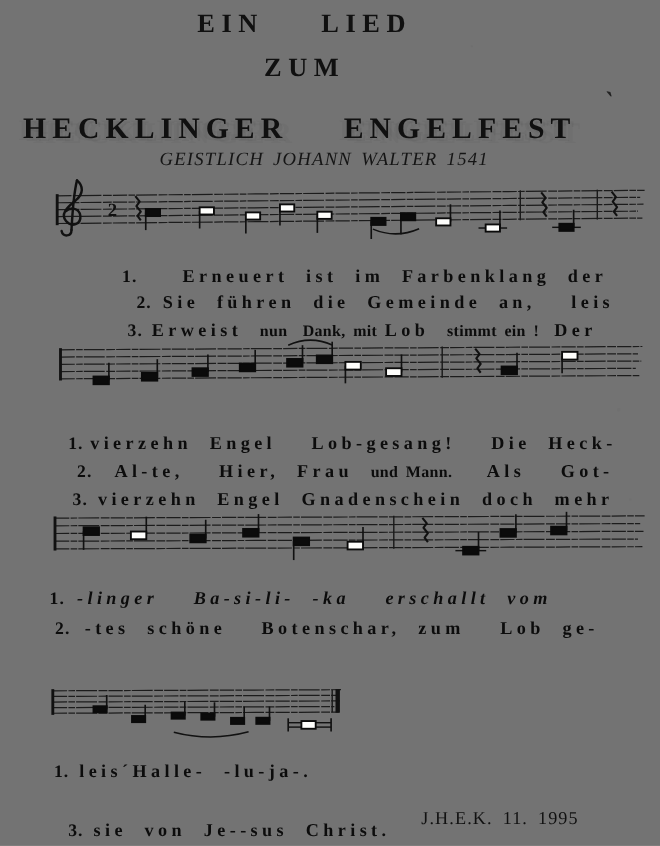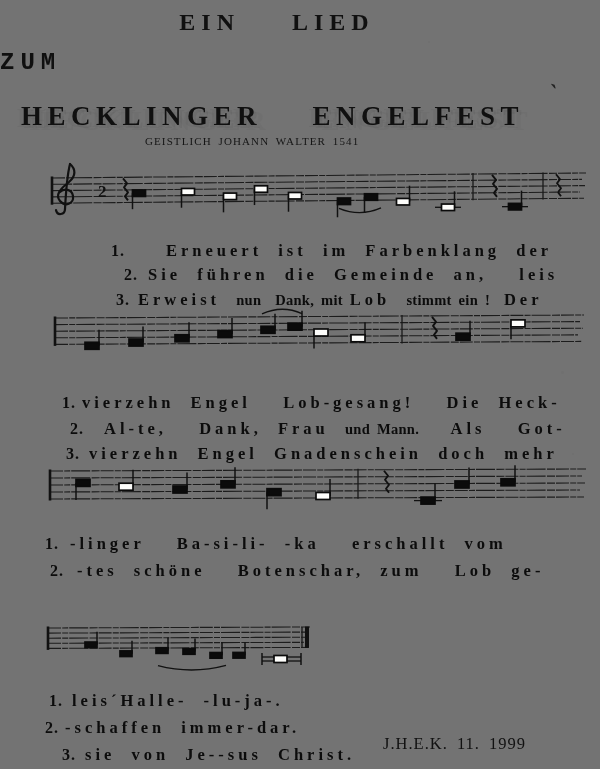--- a/index.html
+++ b/index.html
@@ -3,25 +3,25 @@
 <meta charset="utf-8">
 <style>
   html,body{margin:0;padding:0;background:#e8e8e4;}
   .page{
     position:relative;width:600px;height:769px;margin:0 auto;
     background:#737373;overflow:hidden;
     font-family:"Liberation Serif","DejaVu Serif",serif;color:#0d0d0d;
   }
   .title{position:absolute;white-space:pre;font-weight:700;color:#101010;}
   .t1{top:9px;left:0;width:554px;text-align:center;font-size:24px;letter-spacing:6px;word-spacing:14px;}
-  .t2{top:49px;left:0;width:554px;text-align:left;font-size:24px;letter-spacing:6px;font-family:Liberation Mono, monospace;}
+  .t2{top:49px;left:0;width:554px;text-align:center;font-size:24px;letter-spacing:6px;}
   .t3{top:101px;left:0;width:545px;text-align:center;font-size:27px;letter-spacing:5.5px;word-spacing:13px;
       text-shadow:3px 3px 0 rgba(70,70,70,.13), -4px 2px 0 rgba(70,70,70,.09), 9px 5px 0 rgba(70,70,70,.07);}
   .tick{position:absolute;left:548px;top:80px;font-size:24px;font-weight:700;transform:rotate(14deg);color:#222;}
-  .subtitle{position:absolute;left:145px;top:135px;font-size:11px;letter-spacing:1.1px;word-spacing:3px;color:#151515;white-space:pre;}
+  .subtitle{position:absolute;left:145px;top:135px;font-size:17px;letter-spacing:1.1px;word-spacing:3px;color:#151515;white-space:pre;font-style:italic;}
   #notation{position:absolute;left:0;top:0;}
   .lyric-line{position:absolute;white-space:pre;font-weight:700;color:#0c0c0c;}
   .vnum{font-size:16px;letter-spacing:1px;display:inline-block;min-width:20px;}
   .segs span{white-space:pre;}
   .wide{font-size:16.5px;letter-spacing:4px;word-spacing:8px;}
   .tight{font-size:14.5px;letter-spacing:0.3px;word-spacing:3px;}
   .footer{position:absolute;left:383px;top:734px;font-size:16.5px;letter-spacing:1px;word-spacing:4px;color:#111;}
   .speck{position:absolute;border-radius:50%;background:#6f6f6f;opacity:.8;}
   
   .sline{stroke:#1c1c1c;stroke-width:1.1;fill:none;}
@@ -185,41 +185,38 @@
     <span class="vnum">2.</span><span class="segs" style="margin-left:4px;"><span class="wide">Sie führen die Gemeinde an,  leis</span></span>
   </div>
   <div class="lyric-line" style="left:100px;top:272px;">
     <span class="vnum">3.</span><span class="segs" style="margin-left:2px;"><span class="wide">Erweist </span><span class="tight">nun  Dank, mit </span><span class="wide">Lob </span><span class="tight">stimmt ein !  </span><span class="wide">Der</span></span>
   </div>
 
   <div class="lyric-line" style="left:46px;top:375px;">
     <span class="vnum">1.</span><span class="segs" style="margin-left:0;"><span class="wide">vierzehn Engel  Lob-gesang!  Die Heck-</span></span>
   </div>
   <div class="lyric-line" style="left:54px;top:401px;">
-    <span class="vnum">2.</span><span class="segs" style="margin-left:14px;"><span class="wide">Al-te,  Dank, Frau </span><span class="tight">und Mann.</span><span class="wide">  Als  Got-</span></span>
+    <span class="vnum">2.</span><span class="segs" style="margin-left:14px;"><span class="wide">Al-te,  Hier, Frau </span><span class="tight">und Mann.</span><span class="wide">  Als  Got-</span></span>
   </div>
   <div class="lyric-line" style="left:50px;top:426px;">
     <span class="vnum">3.</span><span class="segs" style="margin-left:3px;"><span class="wide">vierzehn Engel Gnadenschein doch mehr</span></span>
   </div>
 
   <div class="lyric-line" style="left:29px;top:516px;">
-    <span class="vnum">1.</span><span class="segs" style="margin-left:5px;"><span class="wide">-linger  Ba-si-li- -ka  erschallt vom</span></span>
+    <span class="vnum">1.</span><span class="segs" style="margin-left:5px;font-style:italic;"><span class="wide">-linger  Ba-si-li- -ka  erschallt vom</span></span>
   </div>
   <div class="lyric-line" style="left:34px;top:543px;">
     <span class="vnum">2.</span><span class="segs" style="margin-left:7px;"><span class="wide">-tes schöne  Botenschar, zum  Lob ge-</span></span>
   </div>
 
   <div class="lyric-line" style="left:33px;top:673px;">
     <span class="vnum">1.</span><span class="segs" style="margin-left:3px;"><span class="wide">leis´Halle- -lu-ja-.</span></span>
   </div>
-  <div class="lyric-line" style="left:29px;top:700px;">
-    <span class="vnum">2.</span><span class="segs" style="margin-left:0px;"><span class="wide">-schaffen immer-dar.</span></span>
-  </div>
   <div class="lyric-line" style="left:46px;top:727px;">
     <span class="vnum">3.</span><span class="segs" style="margin-left:3px;"><span class="wide">sie von Je--sus Christ.</span></span>
   </div>
 
-  <div class="footer">J.H.E.K.  11.  1999</div>
+  <div class="footer">J.H.E.K.  11.  1995</div>
 
   <div class="speck" style="left:561px;top:371px;width:3px;height:3px;"></div>
   <div class="speck" style="left:428px;top:41px;width:2px;height:2px;"></div>
   <div class="speck" style="left:572px;top:453px;width:2px;height:2px;"></div>
 </div>
 
 </body></html>

